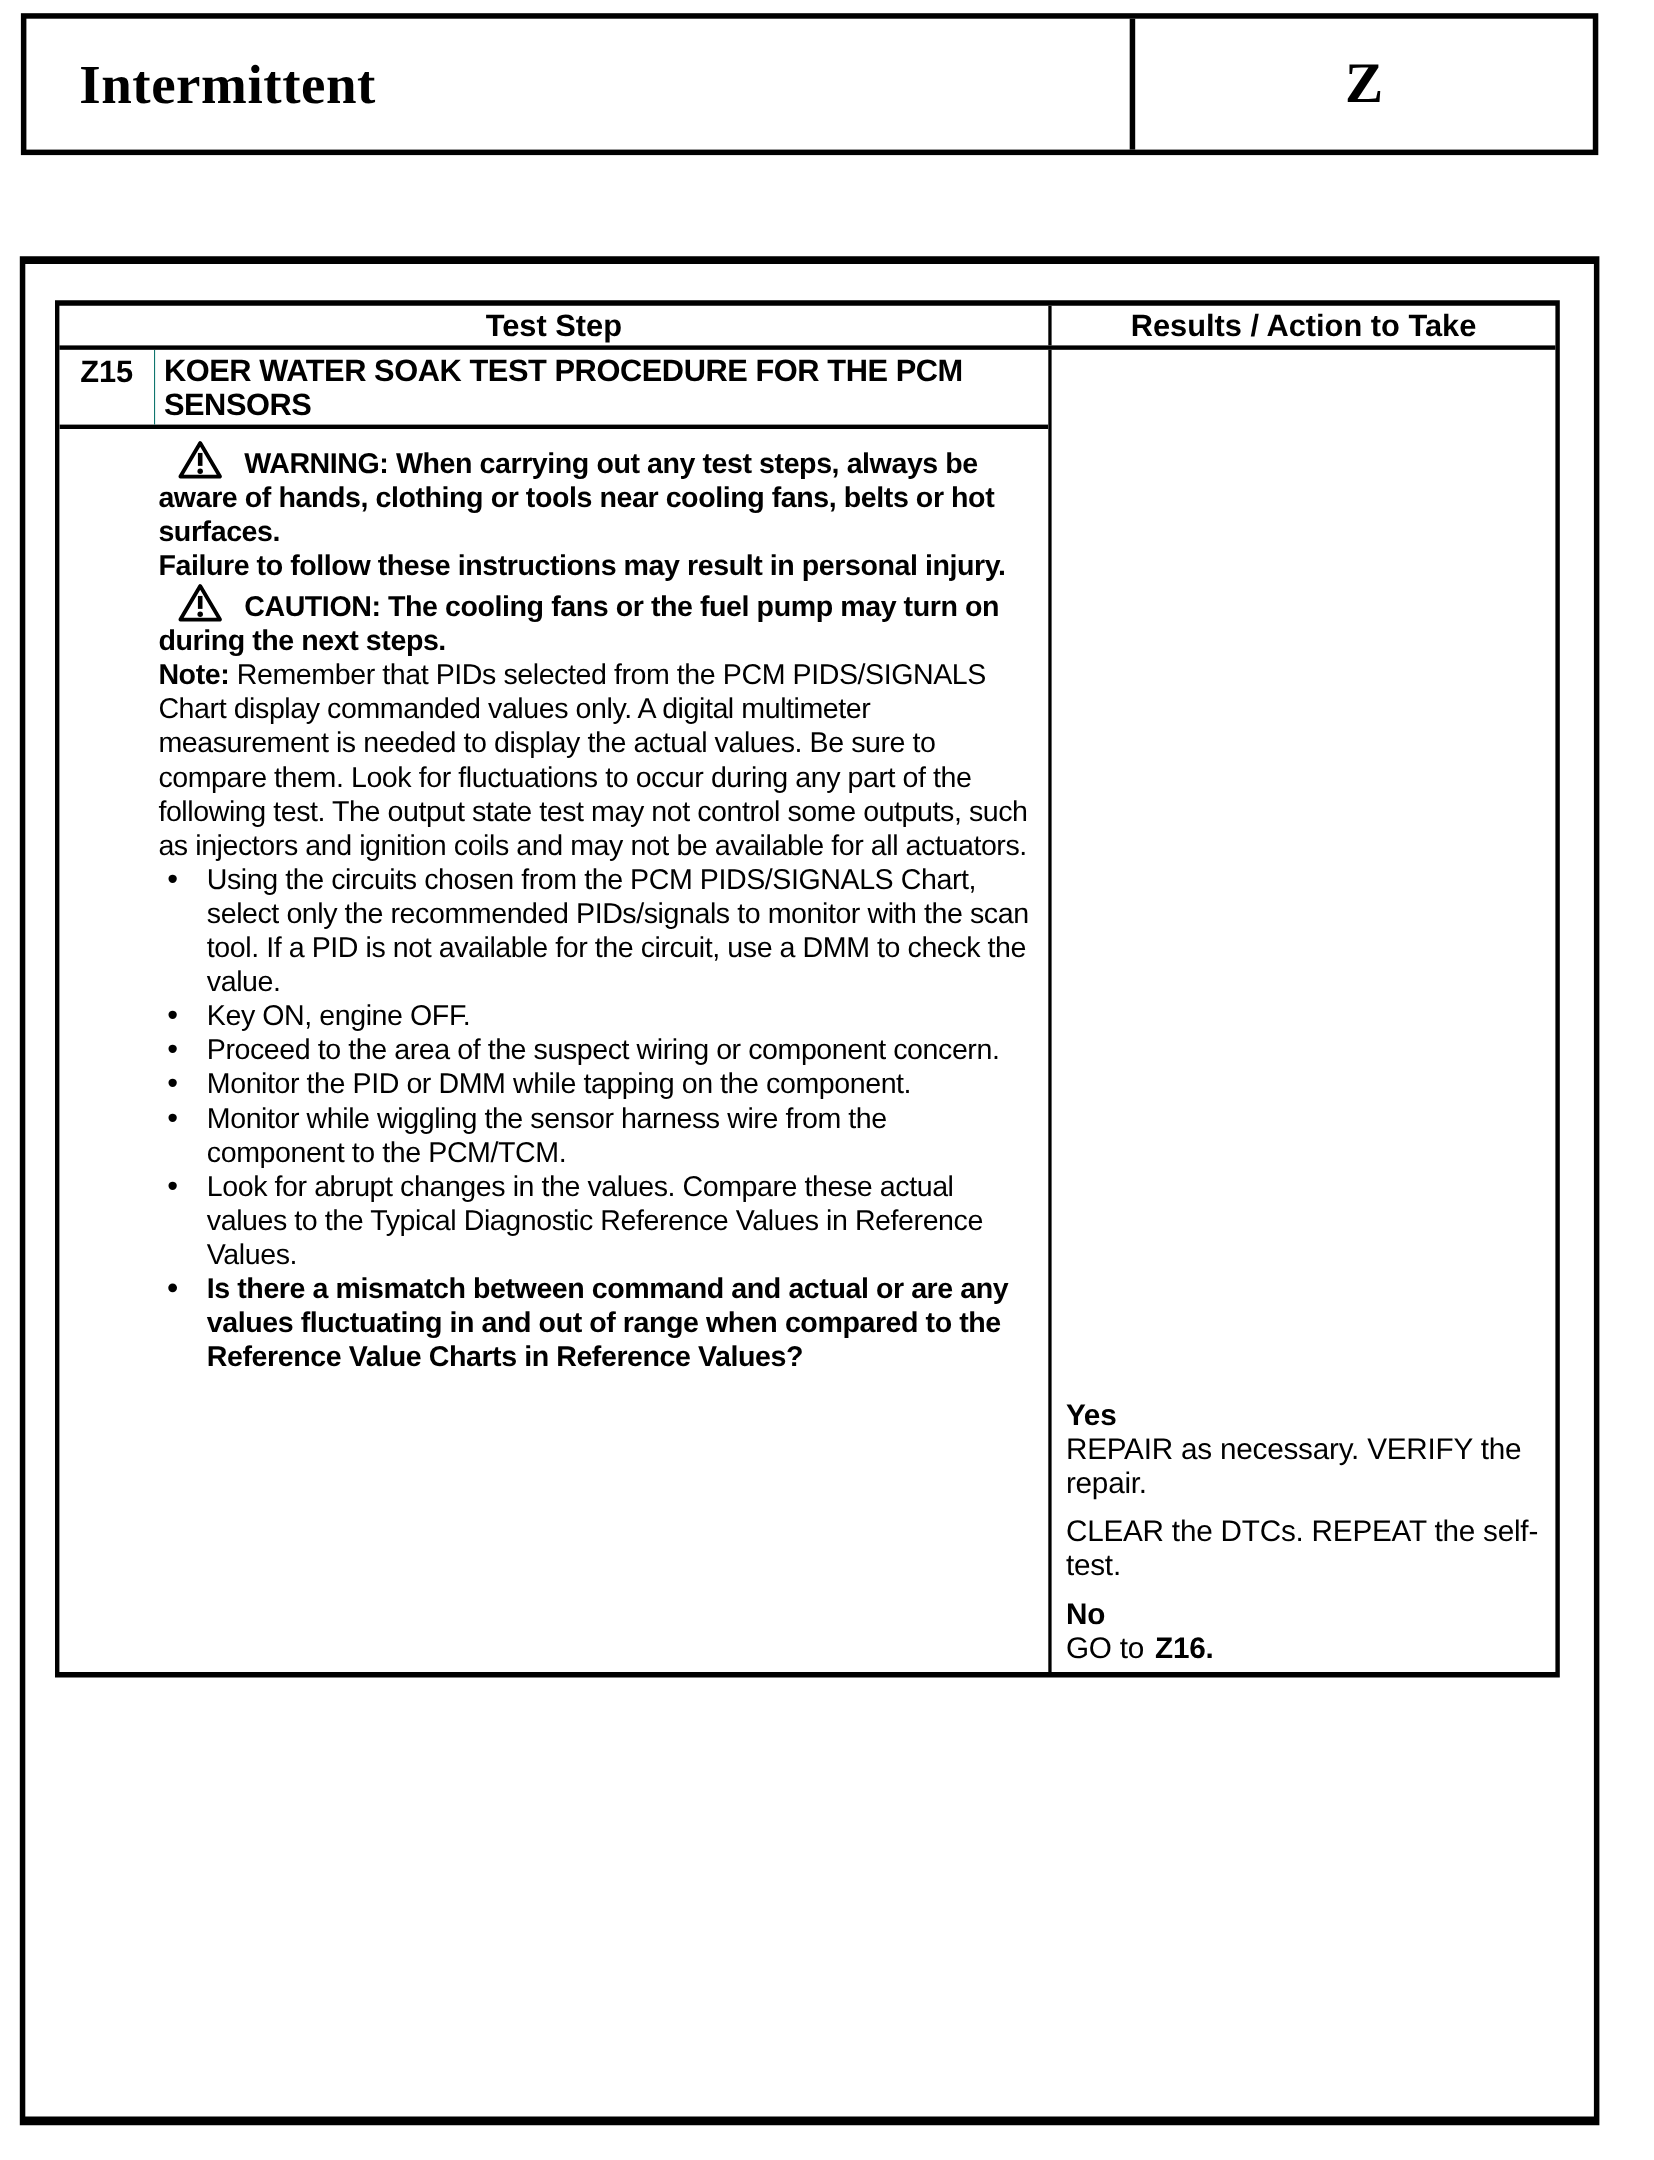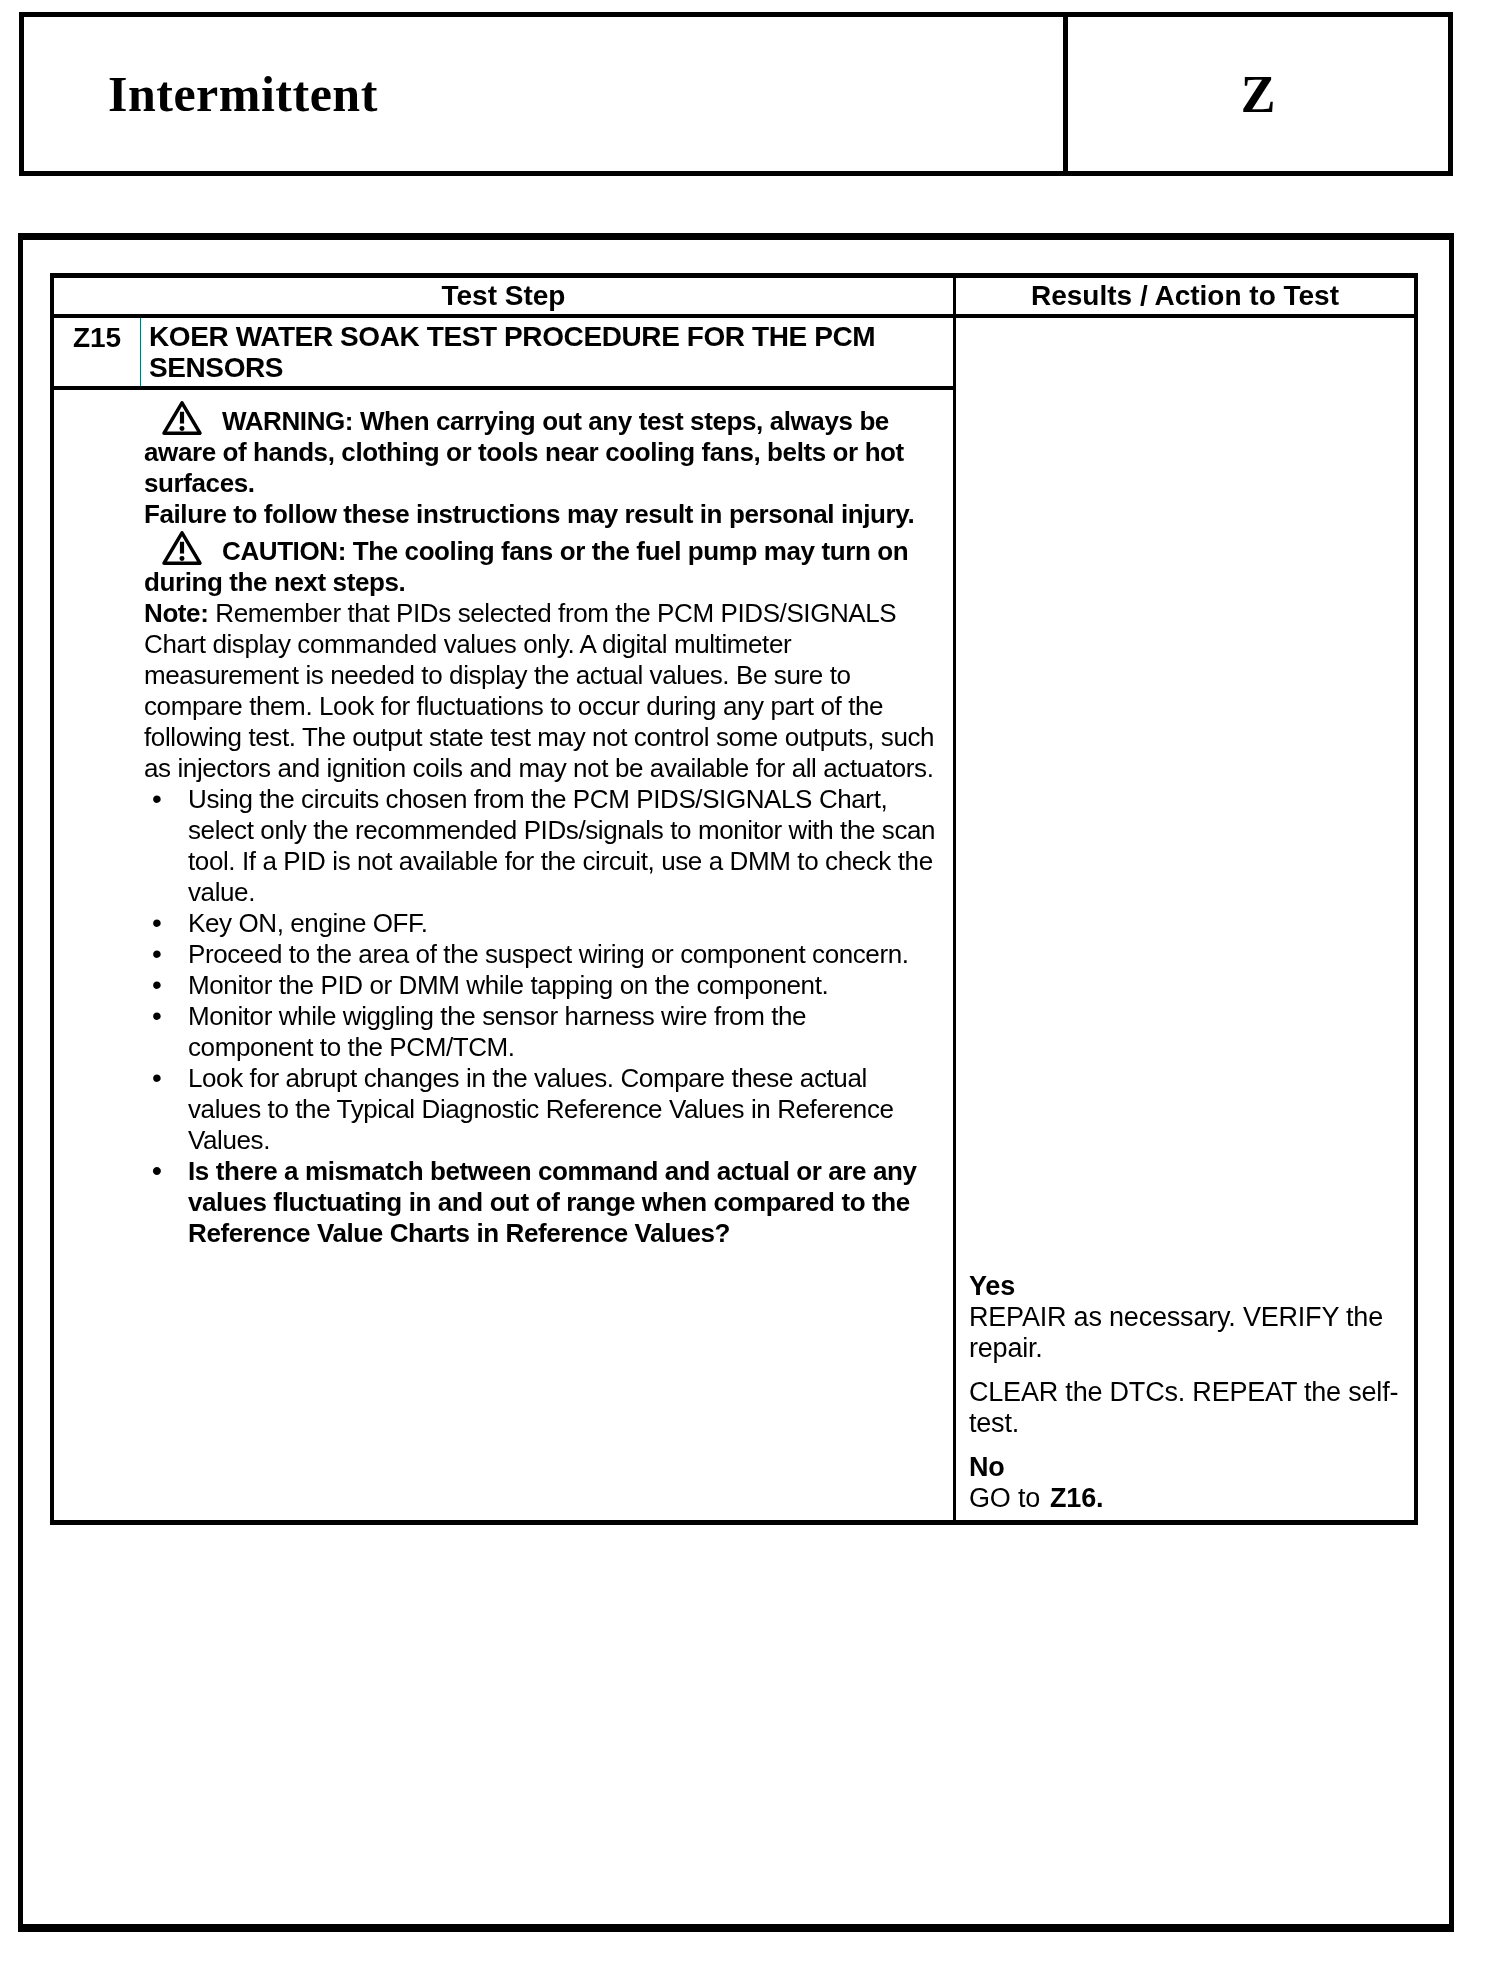--- a/index.html
+++ b/index.html
@@ -4,22 +4,22 @@
 <style>
   html,body{margin:0;padding:0;}
   body{
     width:1504px;height:1964px;position:relative;
     background:#ffffff;color:#000;
     font-family:"Liberation Sans","DejaVu Sans",sans-serif;
     -webkit-font-smoothing:antialiased;
   }
   
   .header-box{
-    position:absolute;left:19px;top:12px;width:1434px;height:164px;
-    border:5px solid #000;box-sizing:border-box;display:flex;padding-left:36px;
+    position:absolute;left:19px;top:12px;width:1434px;height:129px;
+    border:5px solid #000;box-sizing:border-box;display:flex;
   }
   .header-left{
     flex:0 0 1003px;display:flex;align-items:center;
     padding-left:48px;box-sizing:border-box;
   }
   .header-right{
     flex:1;border-left:5px solid #000;display:flex;
     align-items:center;justify-content:center;box-sizing:border-box;
   }
   .header-title{
@@ -109,21 +109,21 @@
   <div class="header-right">
     <span class="header-letter">Z</span>
   </div>
 </div>
 
 <div class="outer-box">
   <div class="test-table">
 
     <div class="thead-row">
       <div class="thead-cell">Test Step</div>
-      <div class="thead-cell results">Results / Action to Test</div>
+      <div class="thead-cell results">Results / Action to Take</div>
     </div>
 
     <div class="tbody-row">
 
       <div class="left-col">
 
         <div class="title-subrow">
           <div class="step-id-cell">Z15</div>
           <div class="step-title-cell">KOER WATER SOAK TEST PROCEDURE FOR THE PCM SENSORS</div>
         </div>

